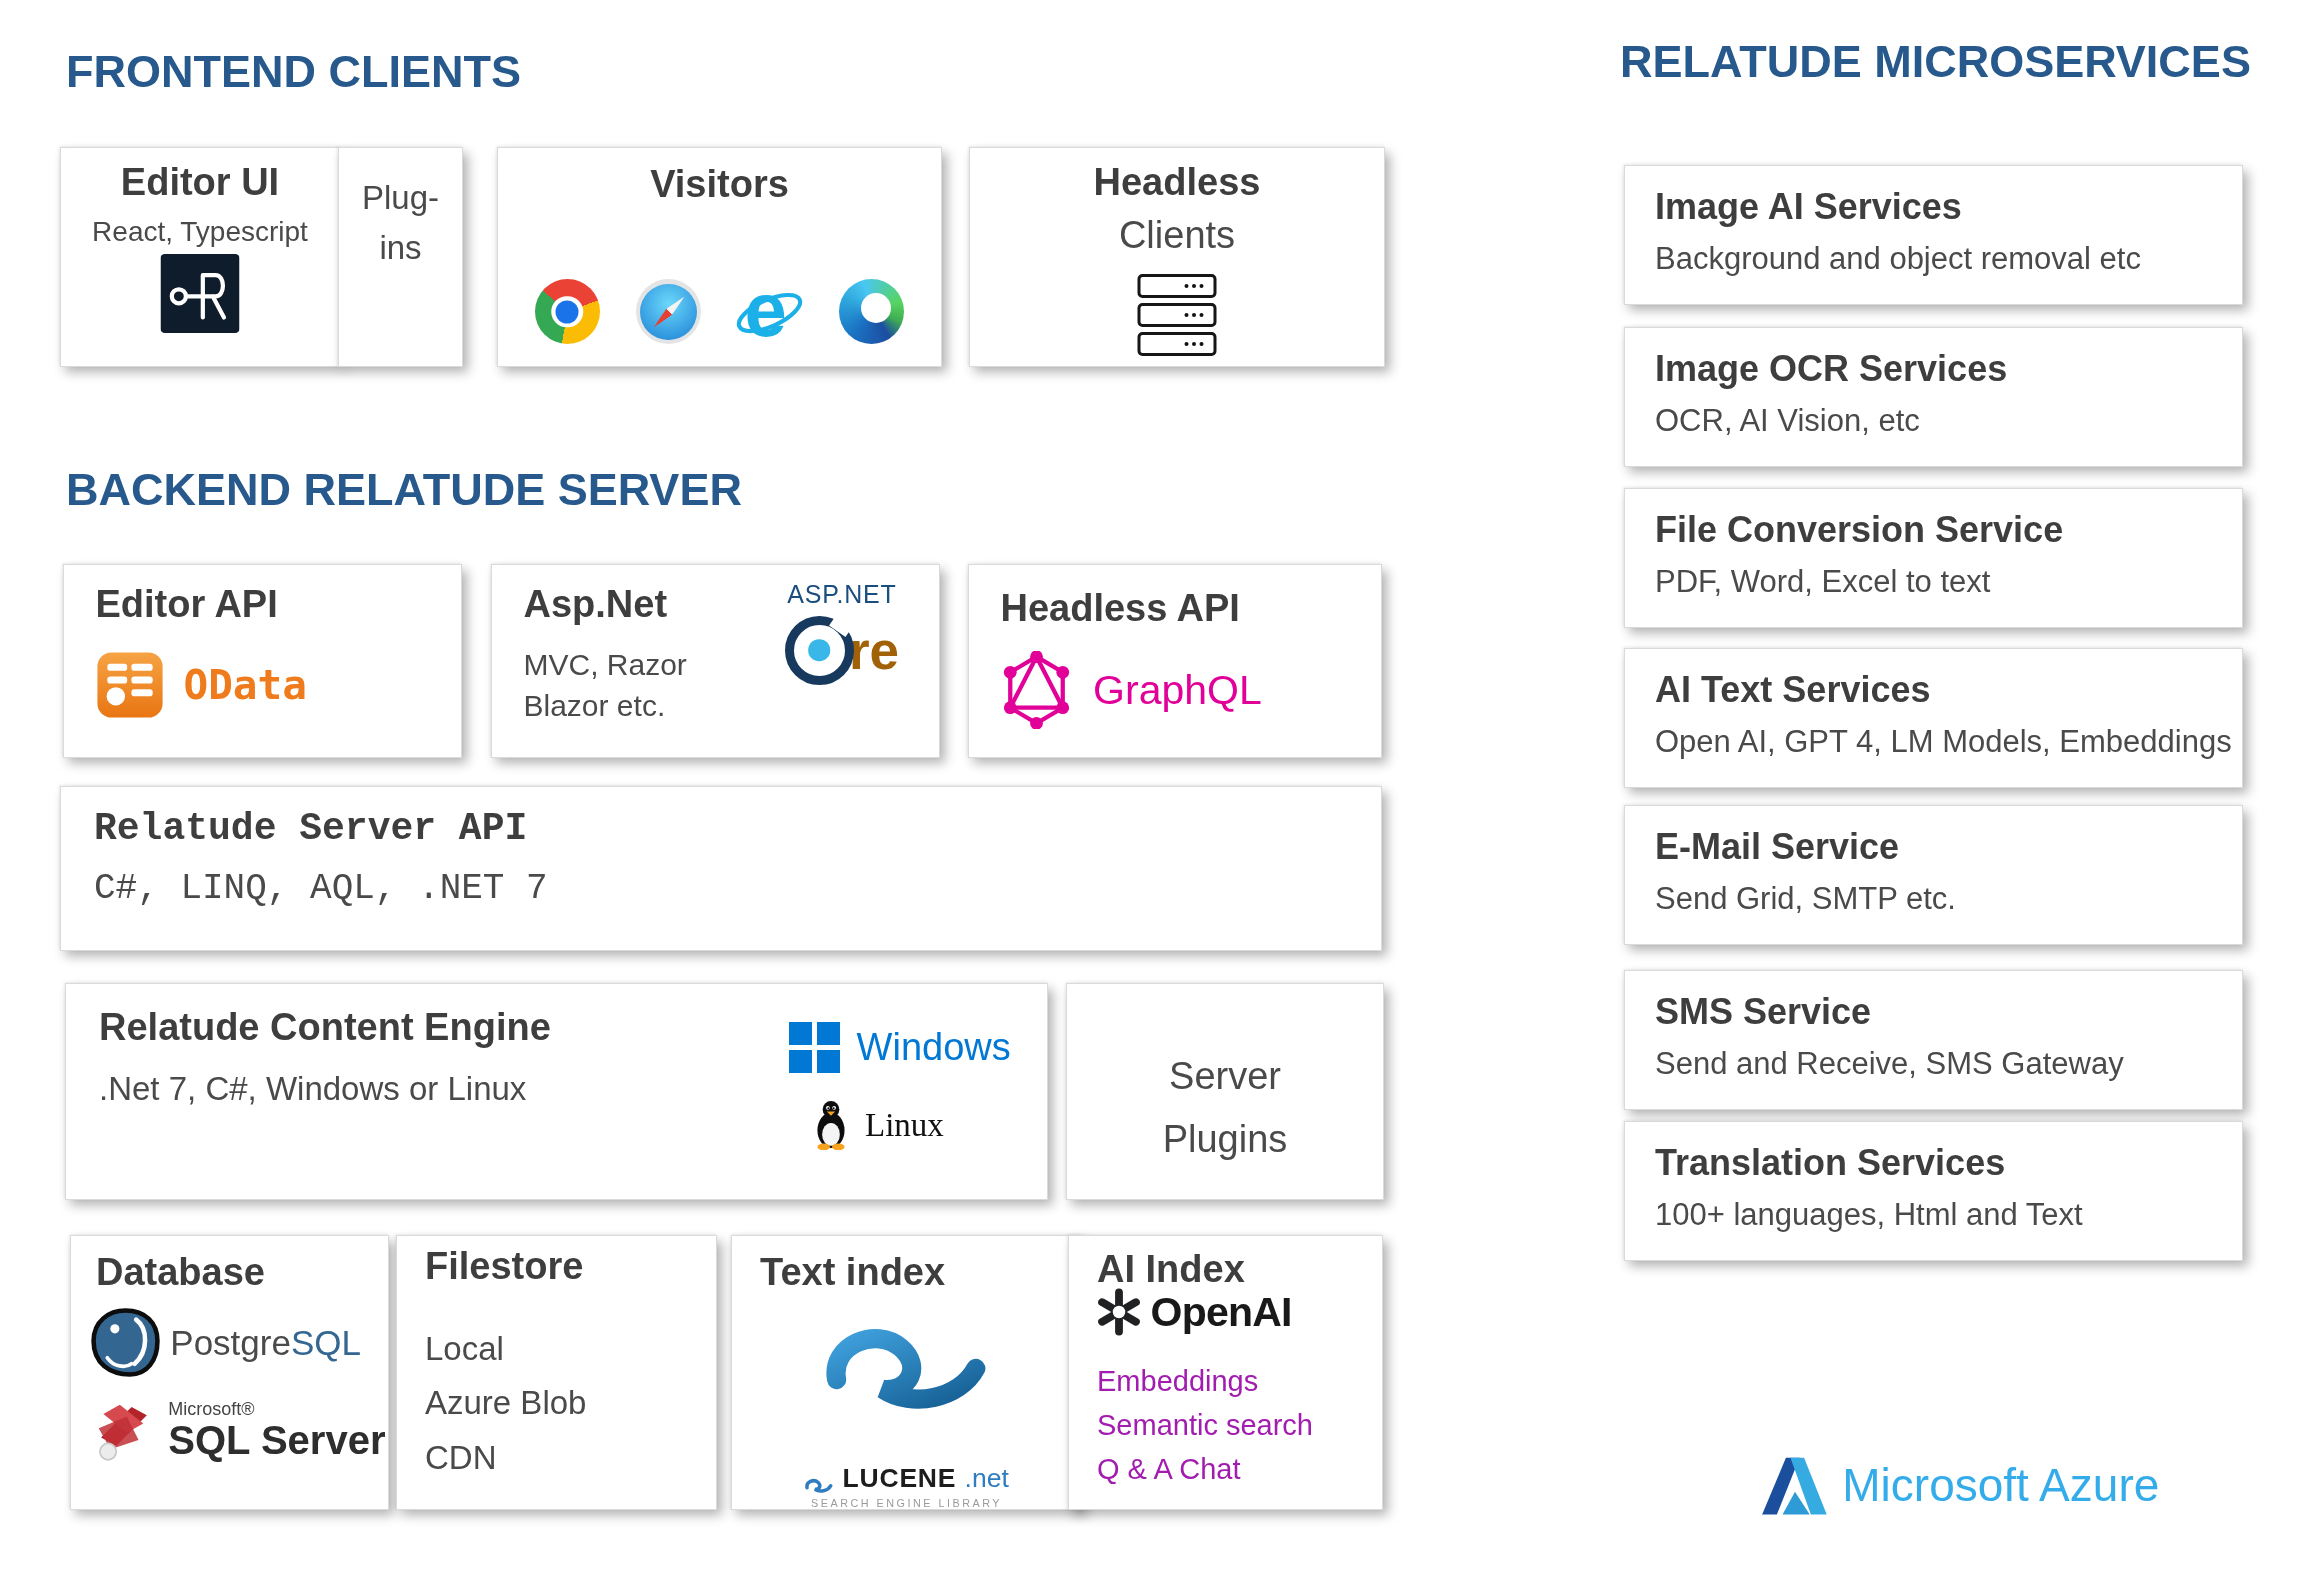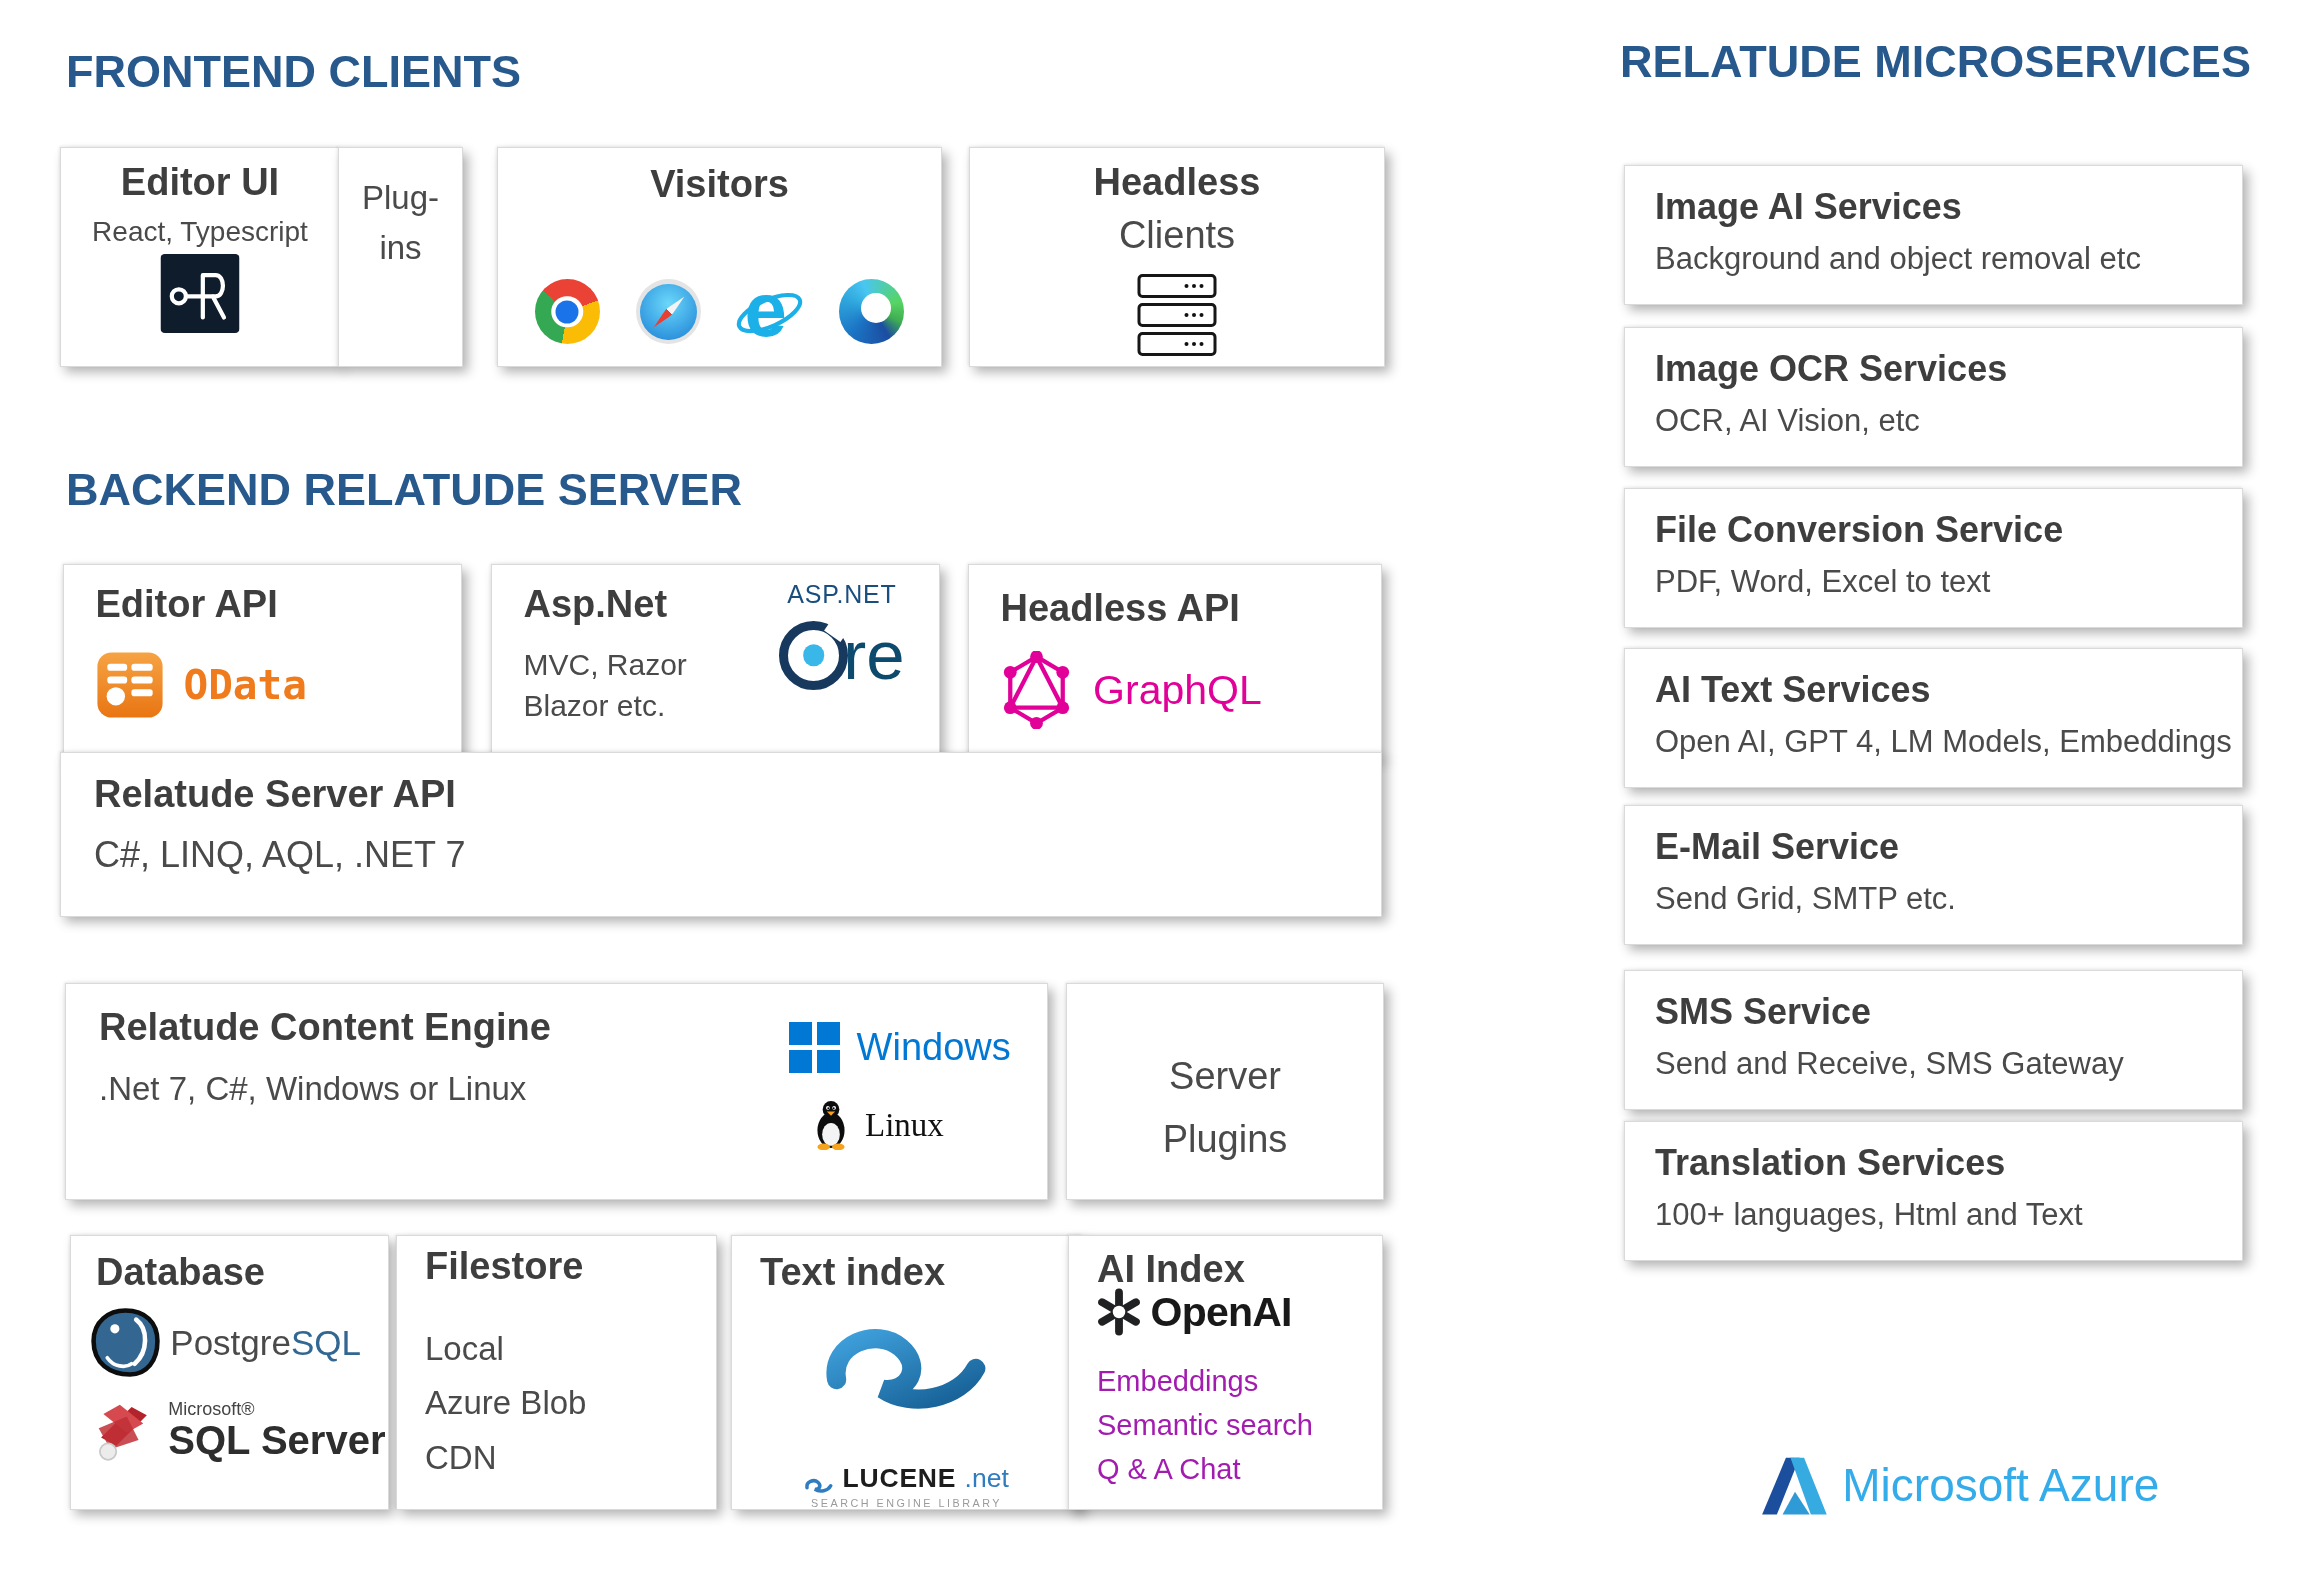--- a/index.html
+++ b/index.html
@@ -18,21 +18,21 @@
   
   #box-editor-ui{left:60px;top:147px;width:278px;height:218px;}
   #box-plugins{left:338px;top:147px;width:123px;height:218px;}
   #box-visitors{left:497px;top:147px;width:443px;height:218px;}
   #box-headless-clients{left:969px;top:147px;width:414px;height:218px;}
 
   #box-editor-api{left:63px;top:564px;width:397px;height:192px;}
   #box-aspnet{left:491px;top:564px;width:447px;height:192px;}
   #box-headless-api{left:968px;top:564px;width:412px;height:192px;}
 
-  #box-server-api{left:60px;top:752px;width:1320px;height:163px;}
+  #box-server-api{left:60px;top:786px;width:1320px;height:163px;font-family:Liberation Mono, monospace;}
   #box-content-engine{left:65px;top:983px;width:981px;height:215px;}
   #box-server-plugins{left:1066px;top:983px;width:316px;height:215px;}
 
   #box-database{left:70px;top:1235px;width:317px;height:273px;}
   #box-filestore{left:396px;top:1235px;width:319px;height:273px;}
   #box-text-index{left:731px;top:1235px;width:317px;height:273px;padding-left:32px;}
   #box-ai-index{left:1068px;top:1235px;width:313px;height:273px;}
 
   
   .ms{left:1624px;width:617px;height:138px;}
@@ -97,21 +97,21 @@
   #box-aspnet .l1{left:31.5px;top:83px;font-size:30px;}
   #box-aspnet .l2{left:31.5px;top:124px;font-size:30px;}
   .aspcore{position:absolute;left:267px;top:15px;width:166px;text-align:center;}
   .asp-label{font-size:25px;color:#1A4E7E;letter-spacing:0.8px;}
   .corerow{display:flex;align-items:center;justify-content:center;margin-top:6.6px;}
   .core-ring{width:51px;height:51px;border:9px solid #17395E;border-radius:50%;position:relative;}
   .core-ring::before{content:"";position:absolute;left:50%;top:50%;width:21.6px;height:21.6px;
     transform:translate(-50%,-50%);background:#39B7E9;border-radius:50%;}
   .core-ring::after{content:"";position:absolute;top:-11.6px;right:-8.3px;width:20px;height:20px;
     background:#fff;transform:rotate(35deg);}
-  .core-re{font-size:69px;color:#0c4a6e;margin-left:-5px;}
+  .core-re{font-size:53px;color:#a16207;margin-left:-5px;font-weight:bold;}
 
   #box-headless-api .t{left:31.5px;top:21.6px;}
   .gql-row{position:absolute;left:31.5px;top:86px;display:flex;align-items:center;gap:21.6px;}
   .gql-label{font-size:41px;color:#E10098;}
 
   #box-server-api .t{left:33px;top:20px;}
   #box-server-api .sub{left:33px;top:81px;font-size:36px;}
 
   #box-content-engine .t{left:33px;top:21.6px;}
   #box-content-engine .sub{left:33px;top:86px;font-size:33px;}

